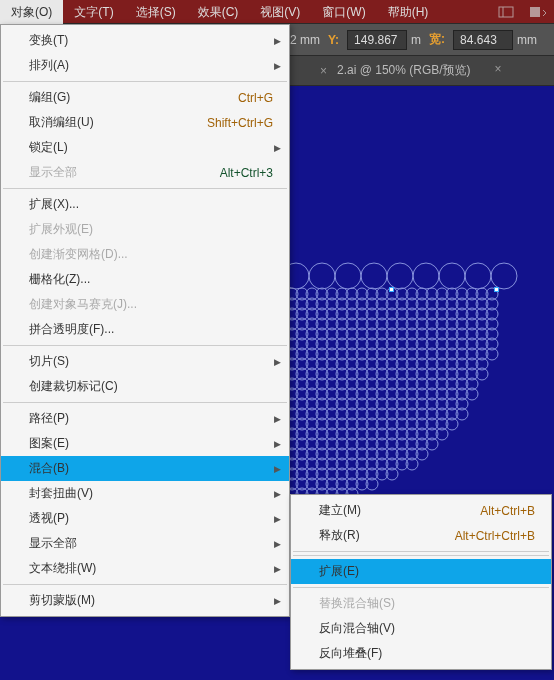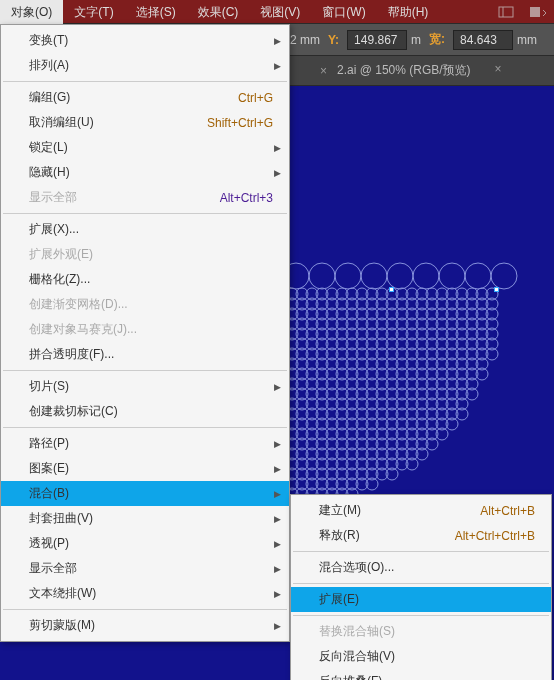--- a/index.html
+++ b/index.html
@@ -17,21 +17,21 @@
 .canvas{position:absolute;left:0;top:86px;right:0;bottom:0;background:#12128c}
 .circles{position:absolute;left:286px;top:130px;width:280px;height:280px}
 .sel-handles{position:absolute;left:286px;top:203px;width:268px;height:280px}
 .handle{position:absolute;width:5px;height:5px;background:#fff;border:1px solid #3af}
 .menu{position:absolute;left:0;top:24px;width:290px;background:#f5f5f5;border:1px solid #999;box-shadow:2px 2px 6px rgba(0,0,0,.3);padding:3px 0}
 .submenu{position:absolute;left:290px;top:494px;width:262px;background:#f5f5f5;border:1px solid #999;box-shadow:2px 2px 6px rgba(0,0,0,.3);padding:3px 0}
 .menu-item{display:flex;align-items:center;padding:4px 16px 4px 28px;color:#333;cursor:pointer;position:relative}
 .menu-item.disabled{color:#aaa}
 .menu-item.hl{background:#0ea5e9}
 .menu-item .shortcut{margin-left:auto;color:#a16207}
-.menu-item.disabled .shortcut{color:#4c1d95}
+.menu-item.disabled .shortcut{color:#14532d}
 .menu-item.has-sub::after{content:"▶";position:absolute;right:8px;font-size:9px;color:#555}
 .sep{height:1px;background:#ccc;margin:3px 2px}
 svg{stroke:#b8c8ff;stroke-width:1;fill:none;opacity:.7}
 </style>
 </head>
 <body>
 
 <div class="menubar">
   <div class="menubar-item active">对象(O)</div>
   <div class="menubar-item">文字(T)</div>
@@ -467,40 +467,37 @@
       <span>编组(G)</span>
       <span class="shortcut">Ctrl+G</span>
     </div>
     <div class="menu-item">
       <span>取消编组(U)</span>
       <span class="shortcut">Shift+Ctrl+G</span>
     </div>
     <div class="menu-item has-sub">
       <span>锁定(L)</span>
     </div>
-    <div class="menu-item has-sub">
-      <span>隐藏(H)</span>
-    </div>
     <div class="menu-item disabled">
       <span>显示全部</span>
       <span class="shortcut">Alt+Ctrl+3</span>
     </div>
     <div class="sep"></div>
     <div class="menu-item">
       <span>扩展(X)...</span>
     </div>
     <div class="menu-item disabled">
       <span>扩展外观(E)</span>
     </div>
-    <div class="menu-item">
-      <span>栅格化(Z)...</span>
-    </div>
     <div class="menu-item disabled">
       <span>创建渐变网格(D)...</span>
     </div>
+    <div class="menu-item">
+      <span>栅格化(Z)...</span>
+    </div>
     <div class="menu-item disabled">
       <span>创建对象马赛克(J)...</span>
     </div>
     <div class="menu-item">
       <span>拼合透明度(F)...</span>
     </div>
     <div class="sep"></div>
     <div class="menu-item has-sub">
       <span>切片(S)</span>
     </div>
@@ -537,23 +534,20 @@
 <div class="submenu" id="sub-menu">
     <div class="menu-item">
       <span>建立(M)</span>
       <span class="shortcut">Alt+Ctrl+B</span>
     </div>
     <div class="menu-item">
       <span>释放(R)</span>
       <span class="shortcut">Alt+Ctrl+Ctrl+B</span>
     </div>
     <div class="sep"></div>
-    <div class="menu-item">
-      <span>混合选项(O)...</span>
-    </div>
     <div class="sep"></div>
     <div class="menu-item hl">
       <span>扩展(E)</span>
     </div>
     <div class="sep"></div>
     <div class="menu-item disabled">
       <span>替换混合轴(S)</span>
     </div>
     <div class="menu-item">
       <span>反向混合轴(V)</span>

